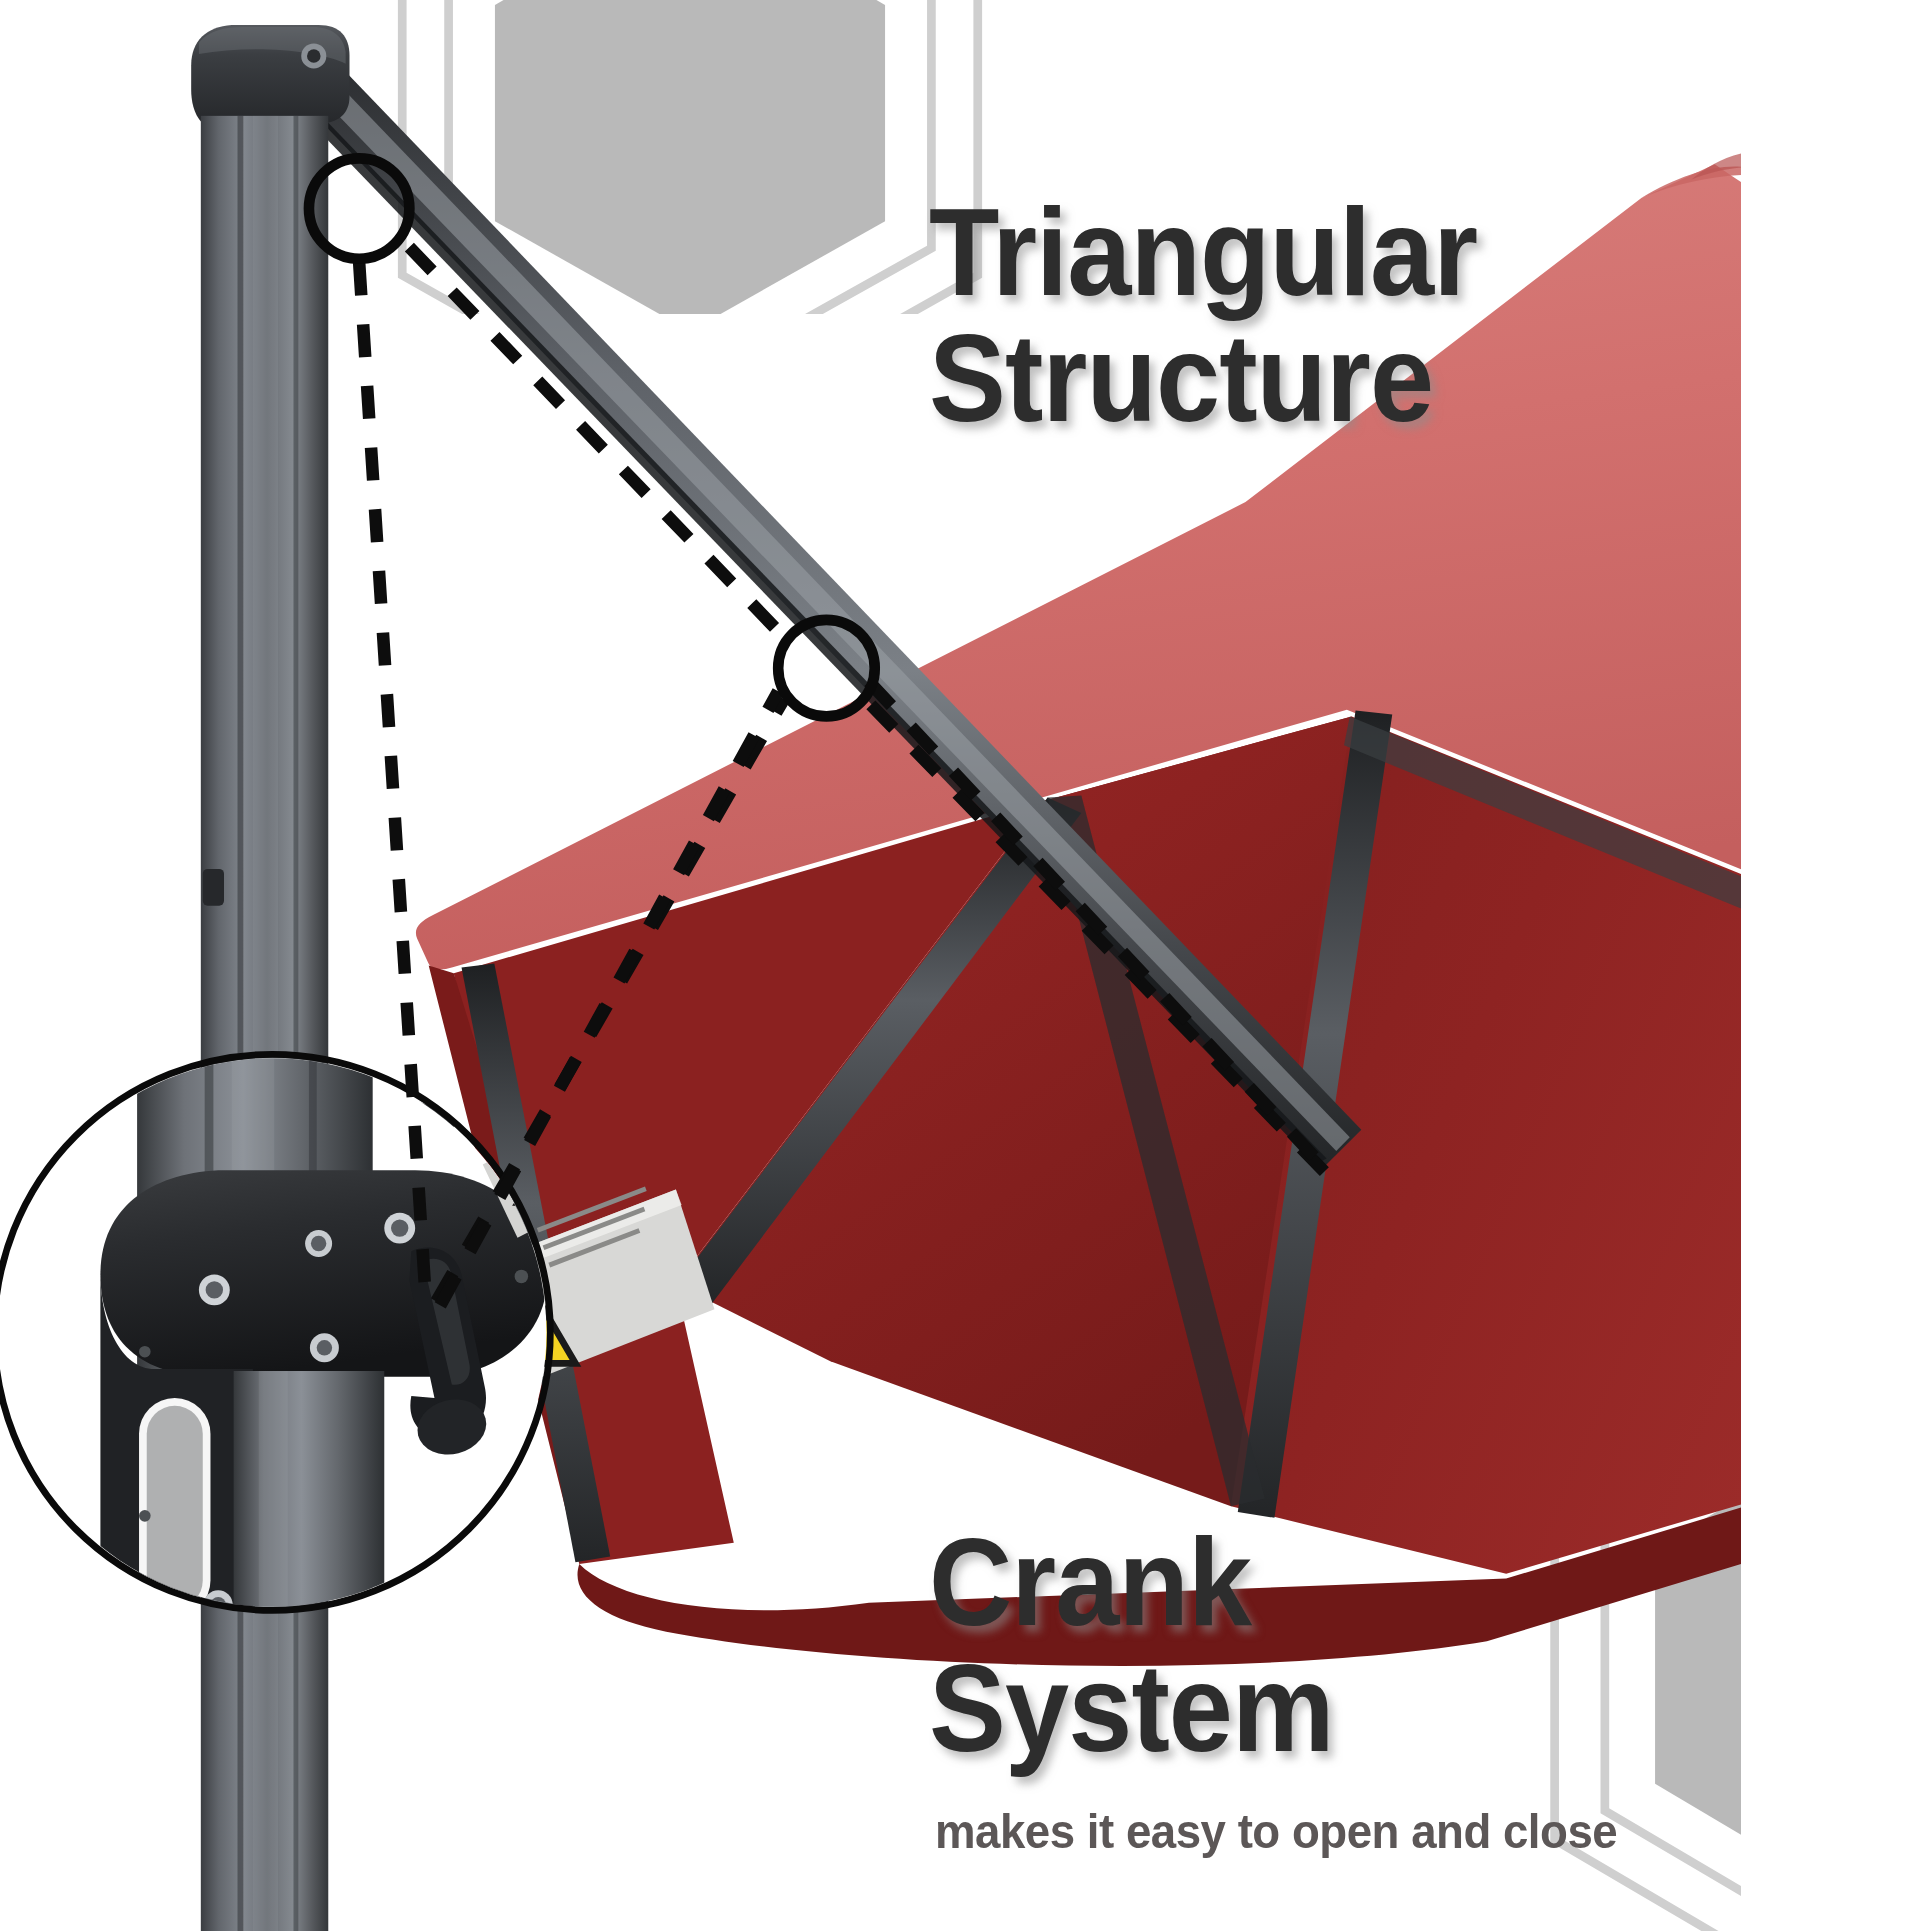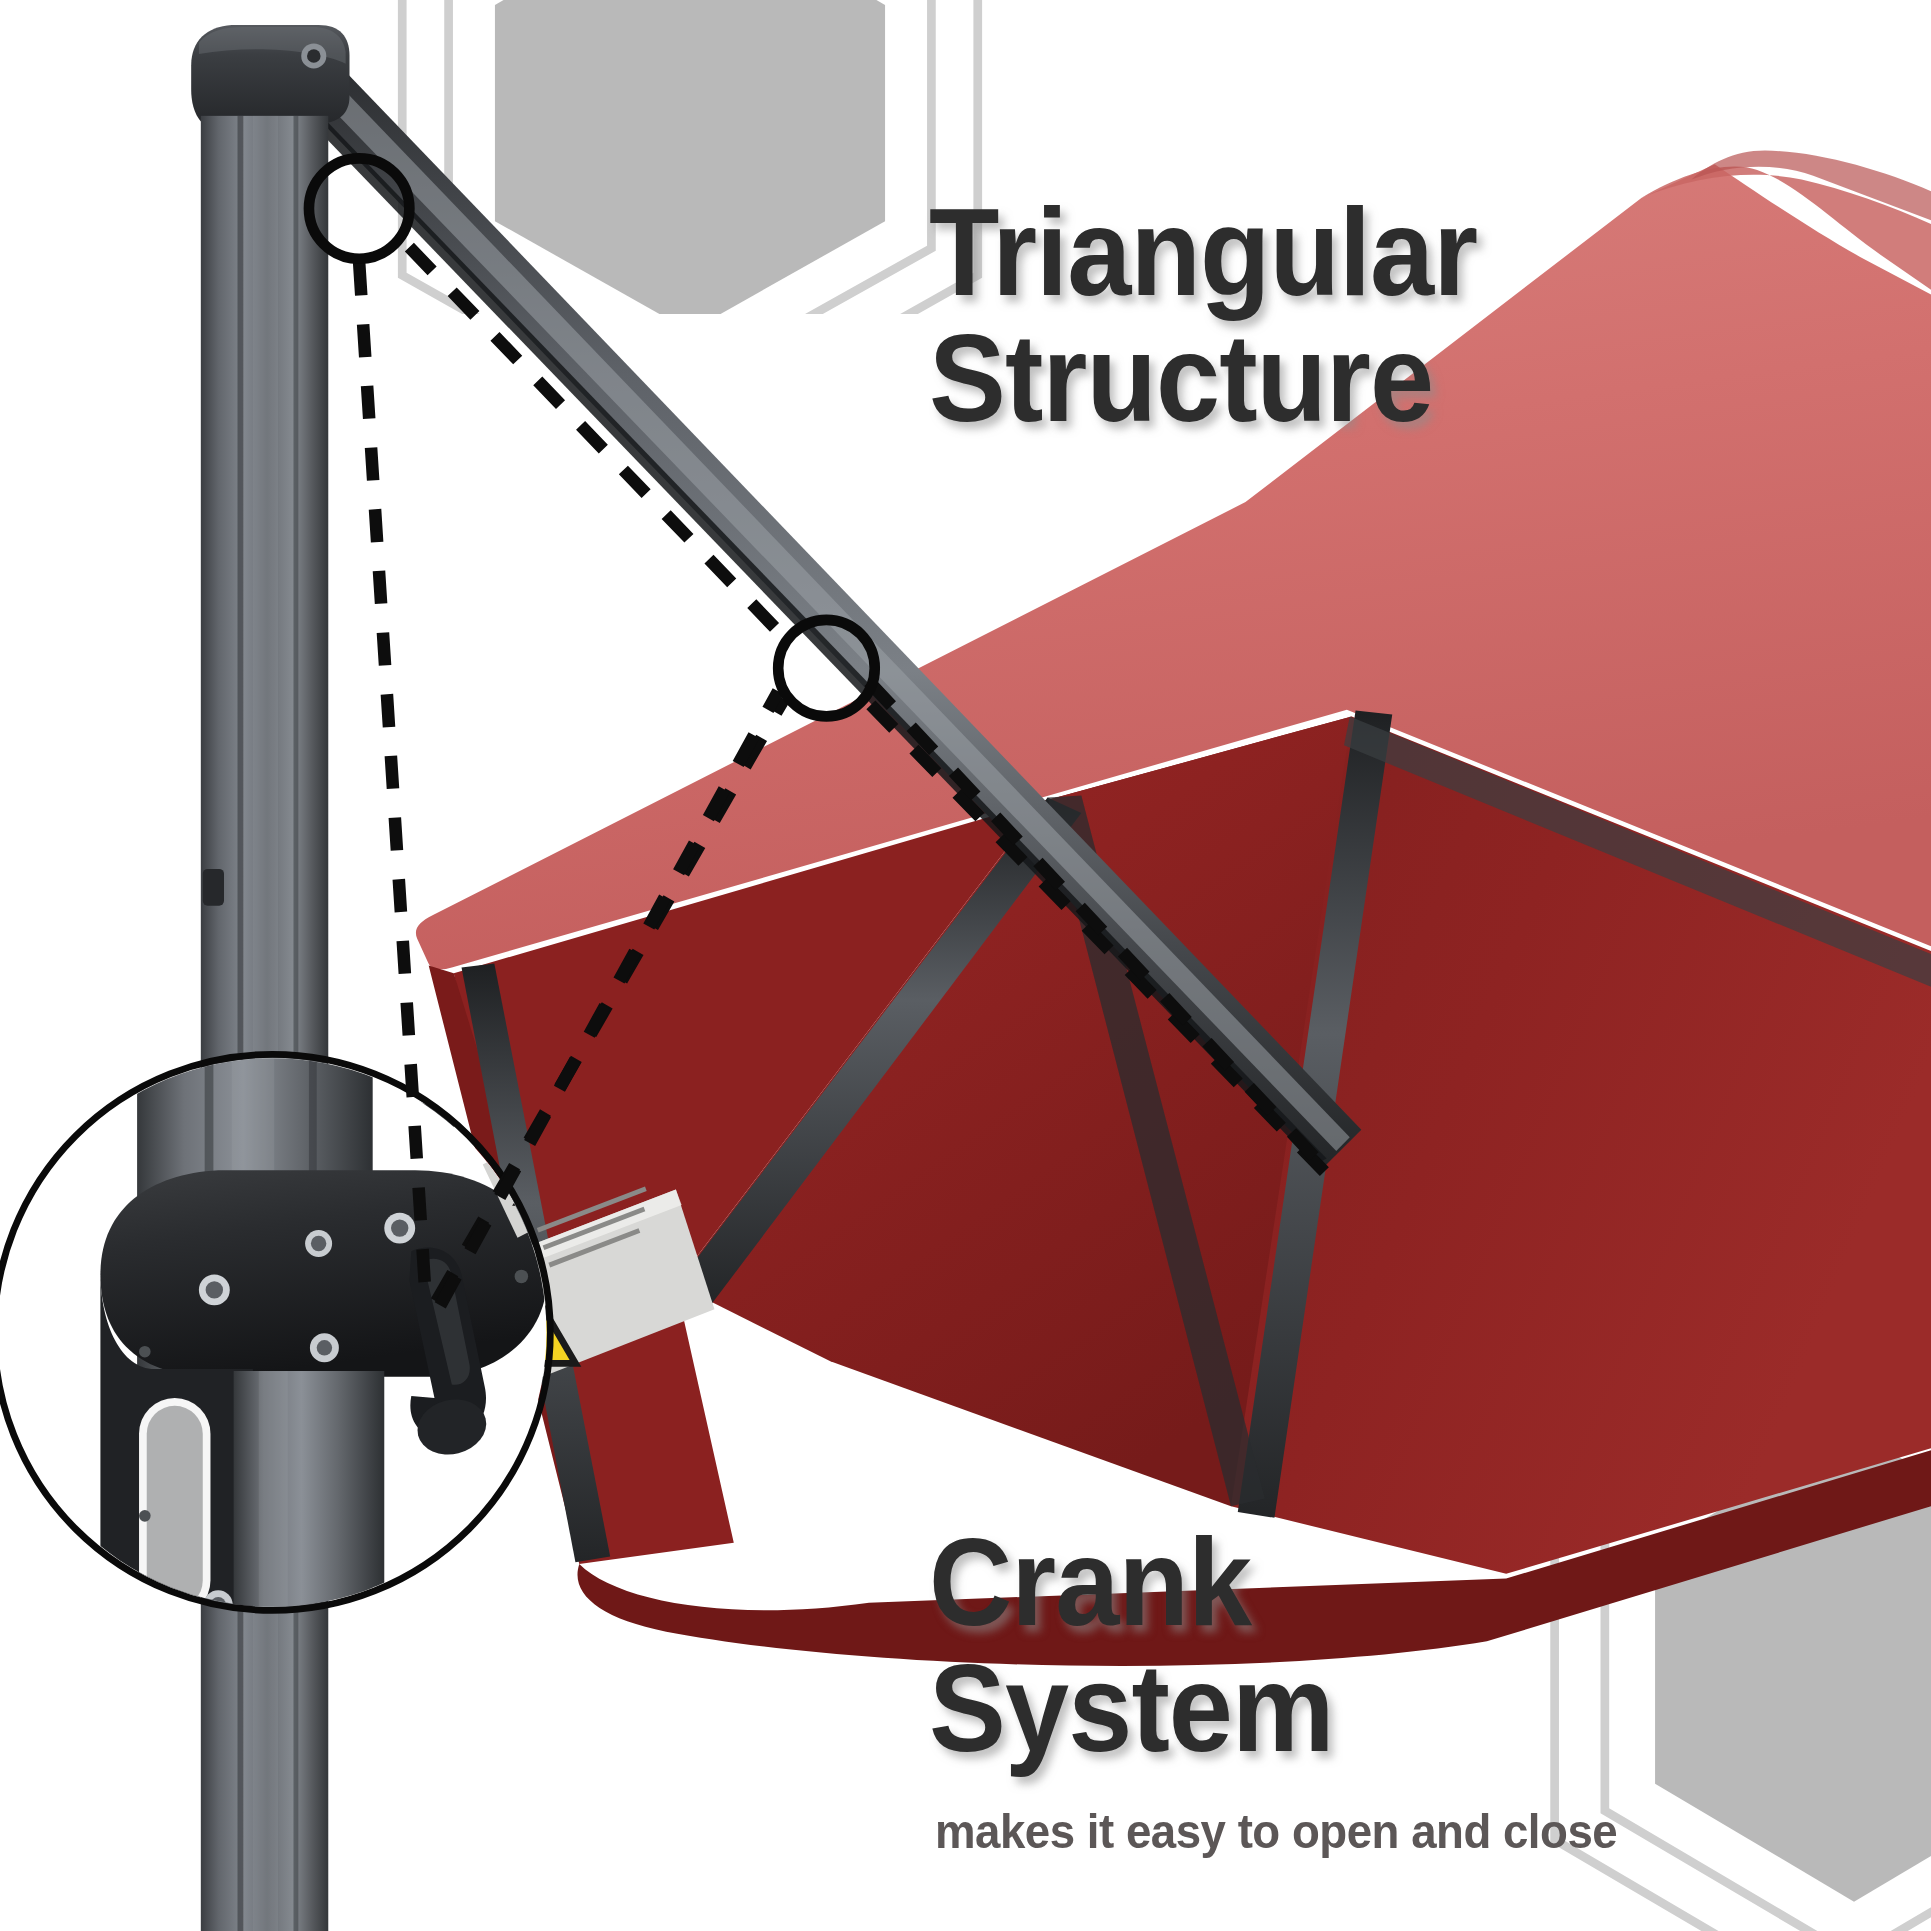--- a/index.html
+++ b/index.html
@@ -2,21 +2,21 @@
 <html><head>
 <meta charset="utf-8">
 <style>
   html, body {
     margin: 0;
     padding: 0;
     background: #ffffff;
   }
   #stage {
     position: relative;
-    width: 1931px;
+    width: 1741px;
     height: 1931px;
     background: #ffffff;
     overflow: hidden;
     font-family: "Liberation Sans", sans-serif;
   }
 
   
   .hex-wm { position: absolute; }
   .hex-wm svg { display: block; }
 

